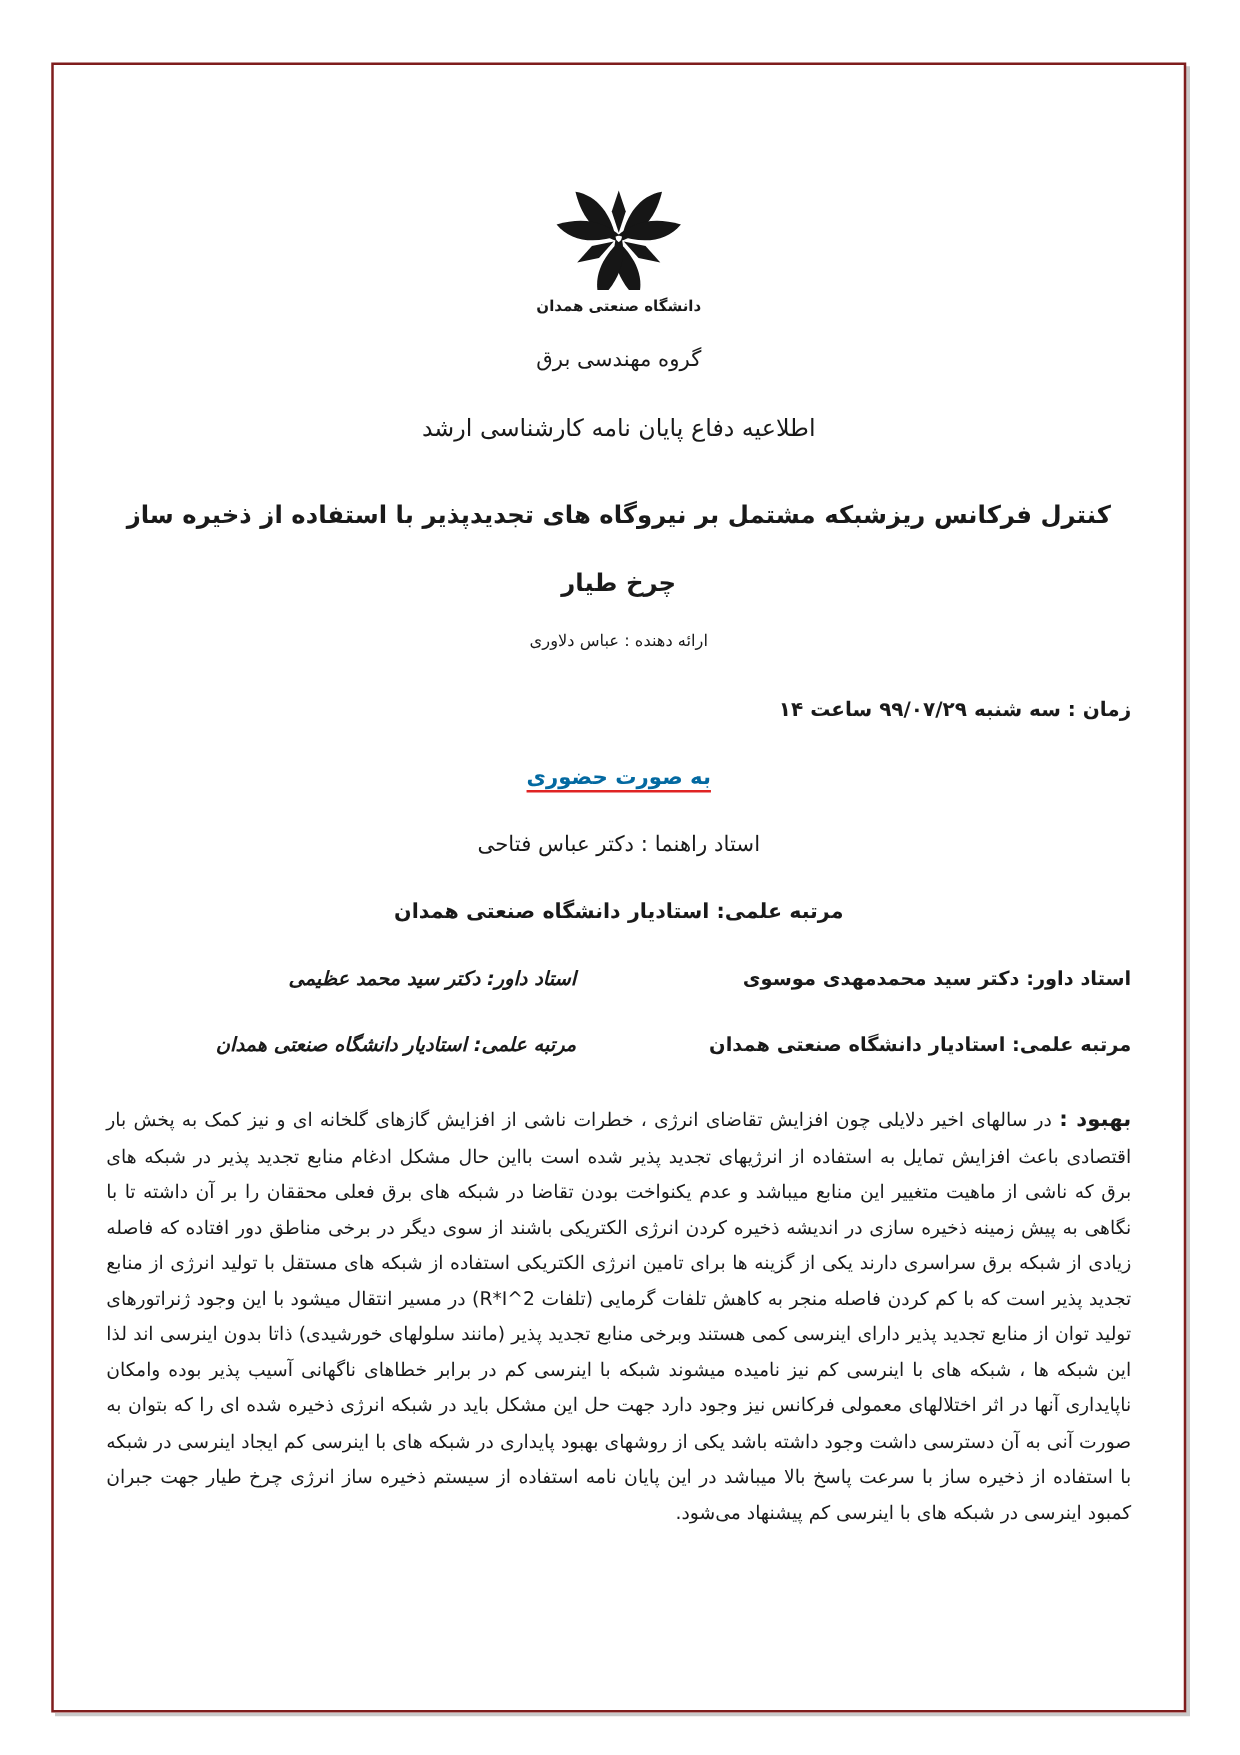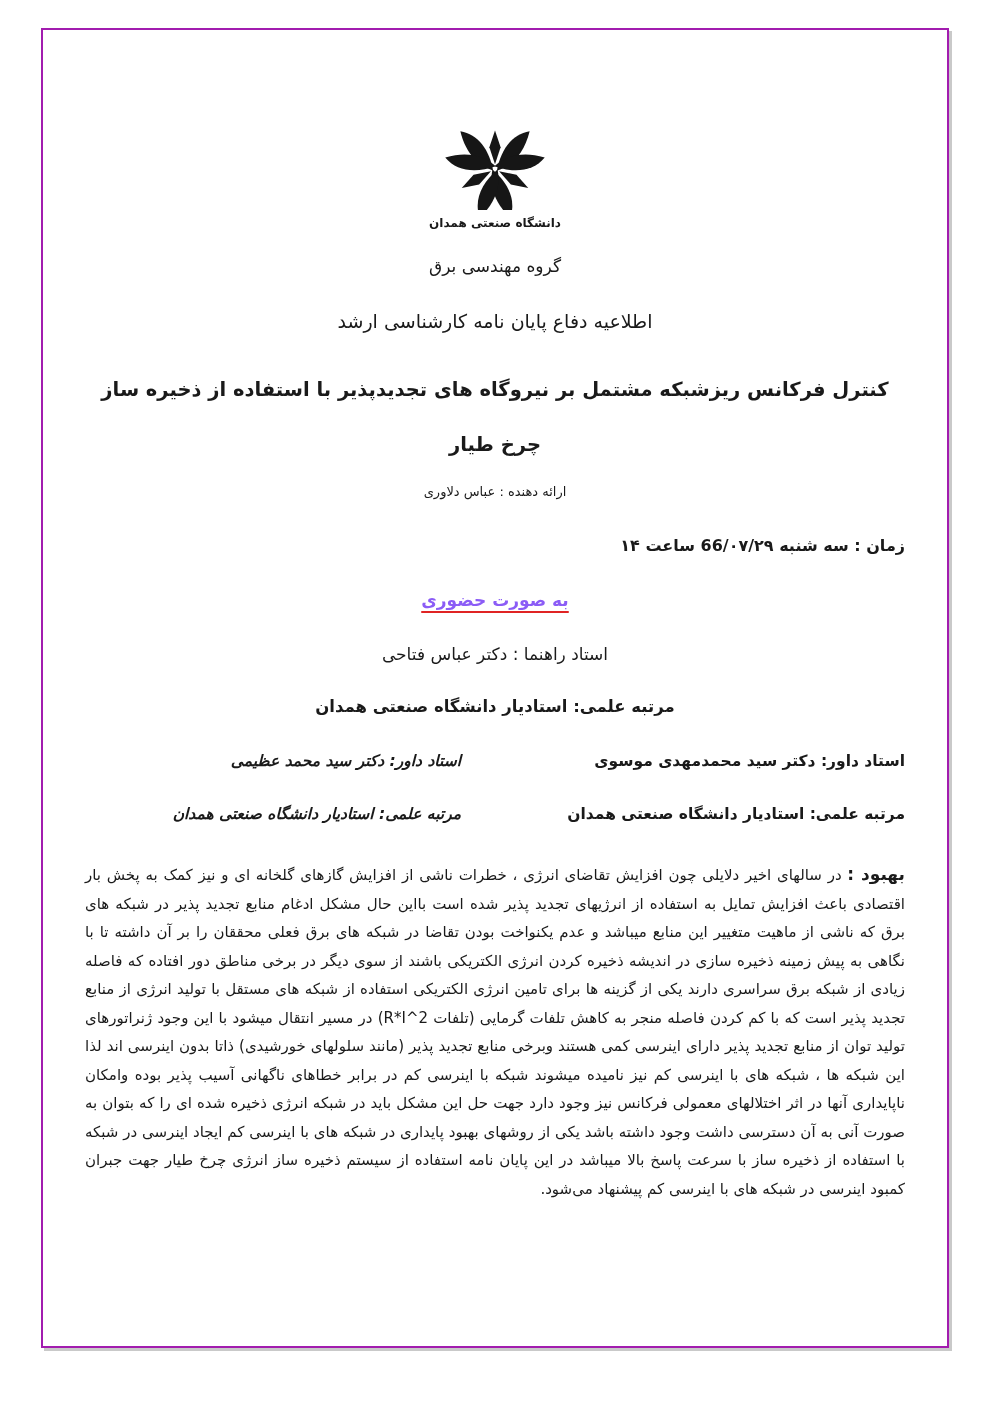--- a/index.html
+++ b/index.html
@@ -13,24 +13,24 @@
   }
   .page {
     position: relative;
     width: 992px;
     height: 1404px;
     background: #ffffff;
   }
   .frame {
     position: absolute;
     left: 41px;
-    top: 28px;
+    top: 50px;
     width: 908px;
     height: 1320px;
-    border: 2px solid #a21caf;
+    border: 2px solid #7f1d1d;
     box-shadow: 3px 3px 0 #c9c9c9;
     box-sizing: border-box;
     padding: 92px 42px 0 42px;
     direction: rtl;
   }
 
   .logo-block { text-align: center; }
   .logo-svg { display: inline-block; }
   .logo-caption {
     font-size: 12px;
@@ -76,21 +76,21 @@
     line-height: 24px;
   }
   .presence-line {
     margin-top: 30px;
     font-size: 17px;
     font-weight: bold;
     line-height: 24px;
     text-align: center;
   }
   .presence-text {
-    color: #8b5cf6;
+    color: #0369a1;
     text-decoration: underline;
     text-decoration-color: #e02424;
     text-decoration-thickness: 1.5px;
     text-underline-offset: 5px;
   }
   .supervisor-line {
     margin-top: 30px;
     font-size: 17px;
     font-weight: normal;
     line-height: 24px;
@@ -168,21 +168,21 @@
 
     <div class="dept-line">گروه مهندسی برق</div>
 
     <div class="announce-line">اطلاعیه دفاع پایان نامه کارشناسی ارشد</div>
 
     <div class="thesis-title">کنترل فرکانس ریزشبکه مشتمل بر نیروگاه های تجدیدپذیر با استفاده از ذخیره ساز چرخ طیار</div>
 
     <div class="presenter-line">ارائه دهنده : عباس دلاوری</div>
 
     <div class="schedule-row">
-      <span>زمان : سه شنبه 66/۰۷/۲۹  ساعت ۱۴</span>
+      <span>زمان : سه شنبه ۹۹/۰۷/۲۹  ساعت ۱۴</span>
     </div>
 
     <div class="presence-line">
       <span class="presence-text">به صورت حضوری</span>
     </div>
 
     <div class="supervisor-line">استاد راهنما : دکتر عباس فتاحی</div>
 
     <div class="supervisor-rank-line">مرتبه علمی: استادیار دانشگاه صنعتی همدان</div>
 

